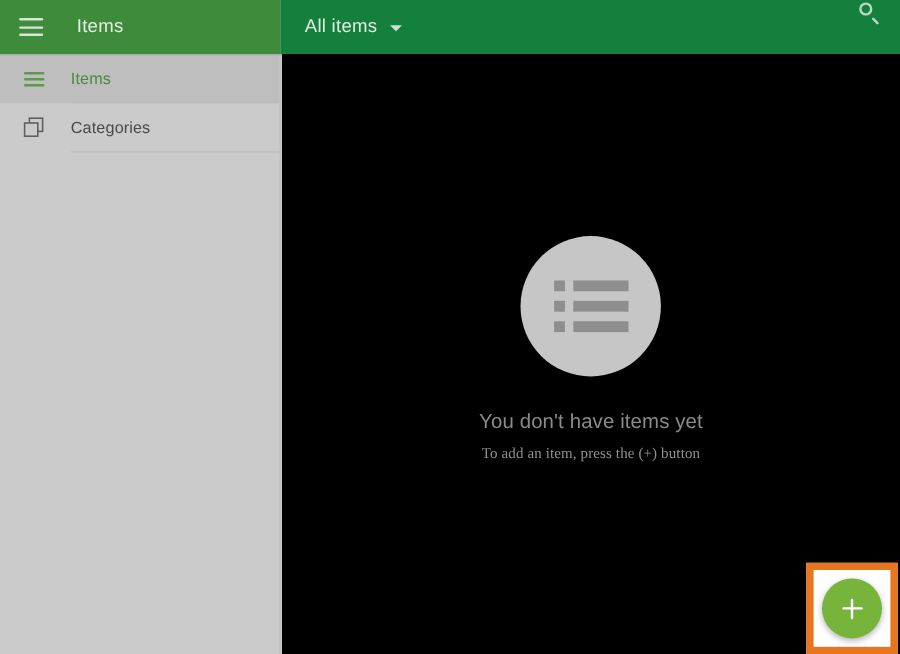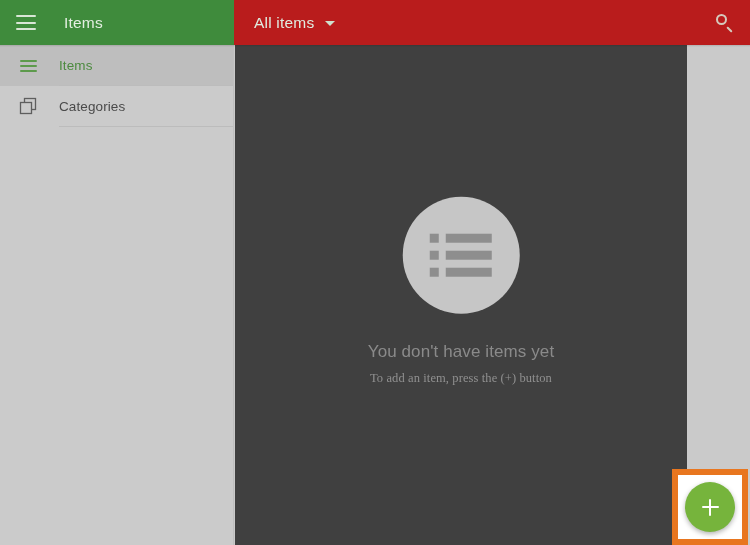--- a/index.html
+++ b/index.html
@@ -30,23 +30,22 @@
     height: 45px;
     background: #3f8b3c;
     display: flex;
     align-items: center;
     box-sizing: border-box;
     padding-left: 16px;
   }
   .appbar-right {
     flex: 1;
     height: 45px;
-    background: #b91c1c;
-    display: flex;
-    align-items: center;
+    background: #15803d;
+    display: flex;
     box-sizing: border-box;
     padding-left: 20px;
     padding-right: 14px;
   }
   .hamburger {
     width: 20px;
     height: 15px;
     display: flex;
     flex-direction: column;
     justify-content: space-between;
@@ -165,23 +164,23 @@
     background: #5d9a4c; border-radius: 1px;
   }
   .ic-list span:nth-child(1) { top: 0; }
   .ic-list span:nth-child(2) { top: 5px; }
   .ic-list span:nth-child(3) { top: 10px; }
 
   
   .content {
     position: absolute;
     top: 45px; left: 235px;
-    width: 452px;
+    width: 515px;
     height: 500px;
-    background: #404040;
+    background: #000000;
     z-index: 1;
   }
   .empty-state {
     position: absolute;
     top: 50%; left: 50%;
     transform: translate(-50%, -52%);
     display: flex;
     flex-direction: column;
     align-items: center;
   }

